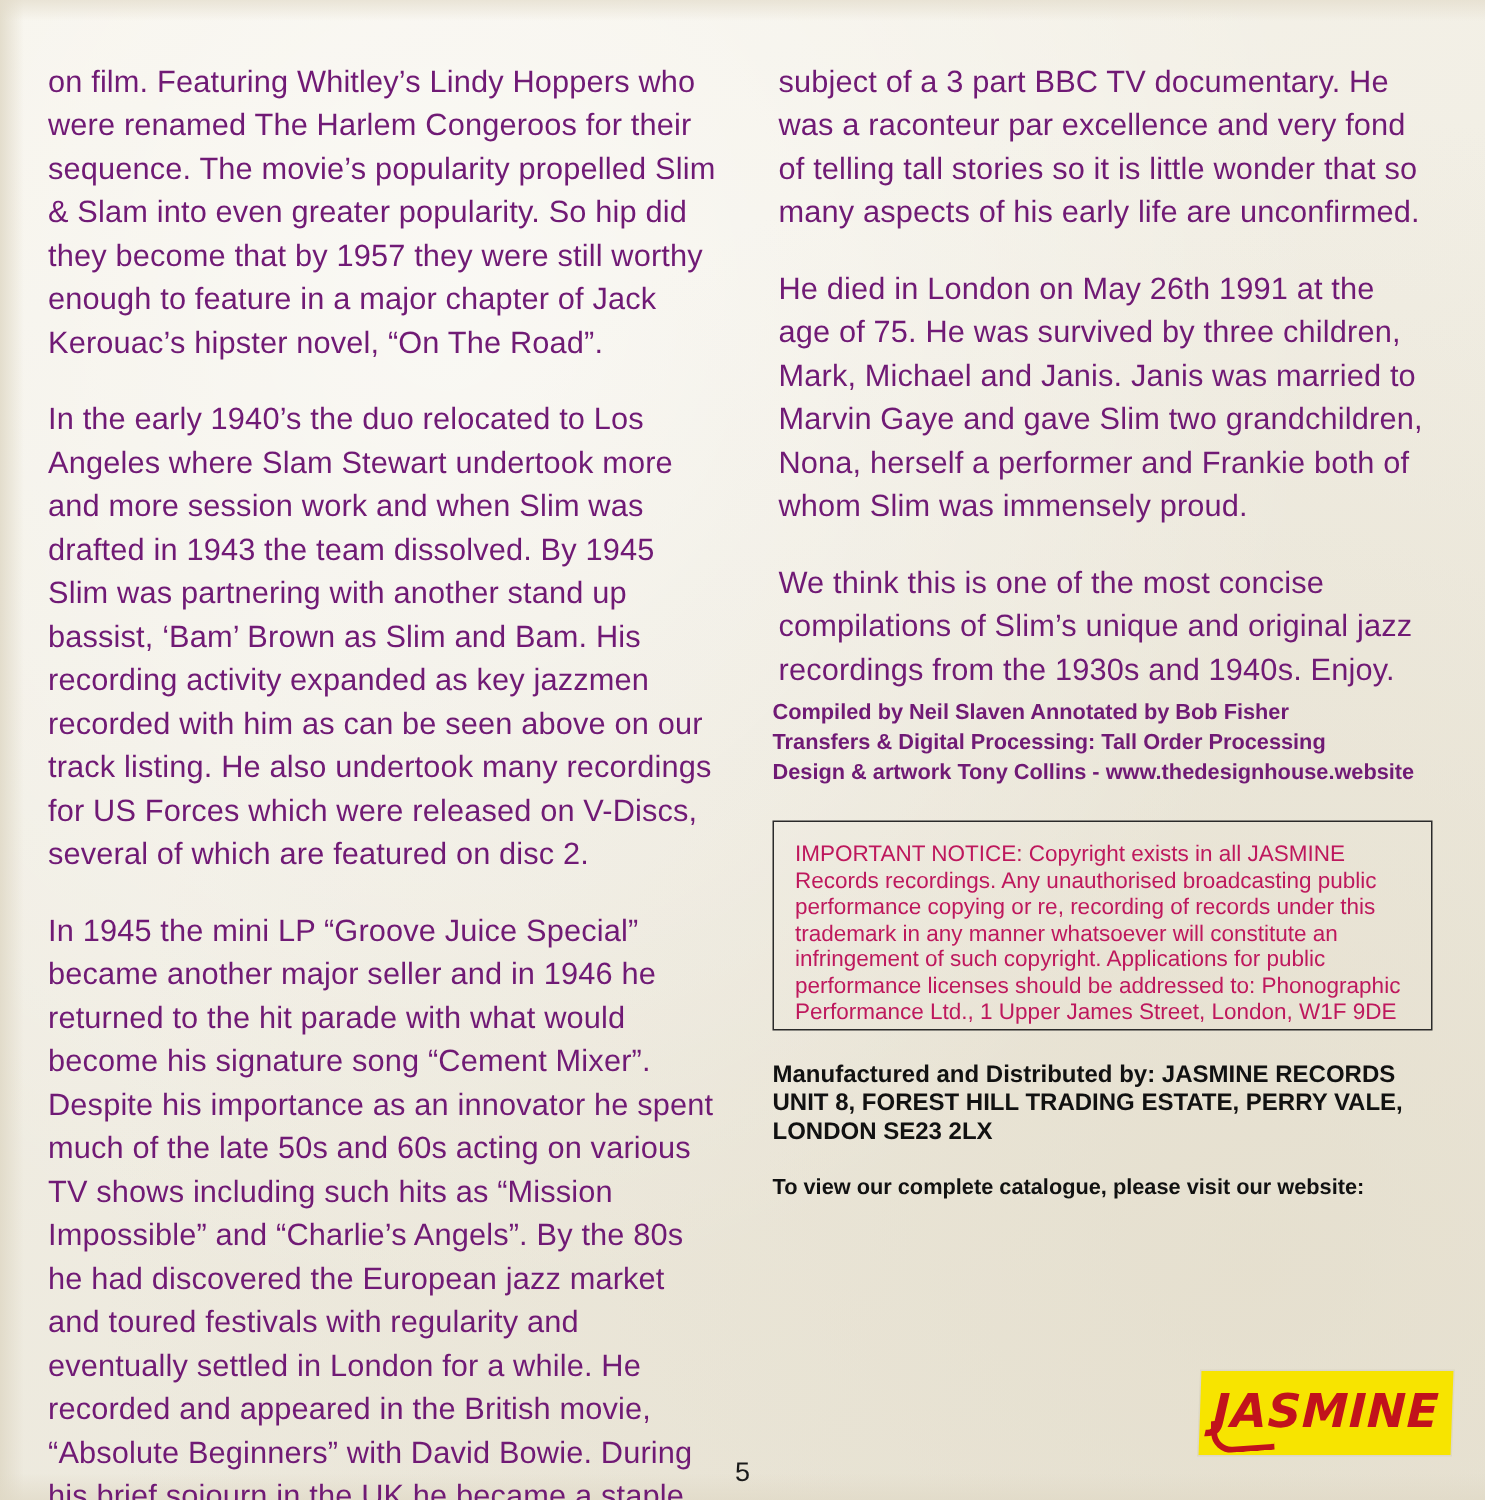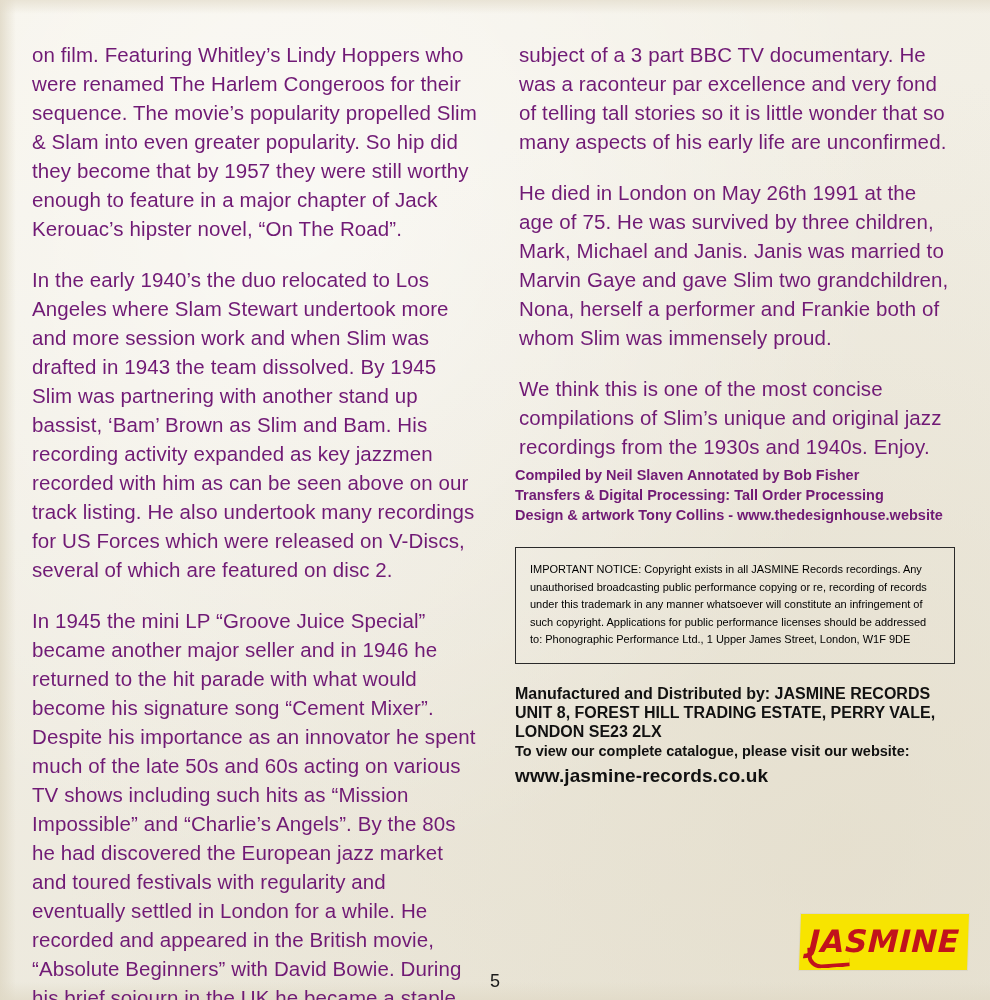--- a/index.html
+++ b/index.html
@@ -75,35 +75,36 @@
     font-size: 14.5px;
     font-weight: bold;
     line-height: 20px;
     color: #701a75;
   }
   .credits div { white-space: nowrap; }
 
   .notice-box {
     margin-top: 22px;
     border: 1px solid #2a2a2a;
-    padding: 13px 14px 14px 14px;
-    font-size: 11px;
+    padding: 13px 14px 2px 14px;
+    font-size: 15px;
     line-height: 17.5px;
-    color: #000000;
+    color: #be185d;
   }
 
   .manufactured {
     margin-top: 20px;
     font-size: 16px;
     font-weight: bold;
     line-height: 19px;
     color: #111;
   }
 
   .catalogue {
+    margin-top: 18px;
     font-size: 14.5px;
     font-weight: bold;
     line-height: 20px;
     color: #111;
   }
   .catalogue .web {
     font-size: 19px;
     font-weight: bold;
     margin-top: 5px;
     letter-spacing: 0.1px;
@@ -189,21 +190,20 @@
       <span>IMPORTANT NOTICE: Copyright exists in all JASMINE Records recordings. Any unauthorised broadcasting public performance copying or re, recording of records under this trademark in any manner whatsoever will constitute an infringement of such copyright. Applications for public performance licenses should be addressed to: Phonographic Performance Ltd., 1 Upper James Street, London, W1F 9DE</span>
     </div>
 
     <div class="manufactured">
       <div>Manufactured and Distributed by: JASMINE RECORDS</div>
       <div>UNIT 8, FOREST HILL TRADING ESTATE, PERRY VALE, LONDON SE23 2LX</div>
     </div>
 
     <div class="catalogue">
       <div>To view our complete catalogue, please visit our website:</div>
-      <div class="web">www.jasmine-records.co.uk</div>
     </div>
   </div>
 
   <div class="logo">
     <span class="logo-text">JASMINE</span>
     <span class="logo-swoosh"></span>
   </div>
 
   <div class="page-number">5</div>
 </div>

